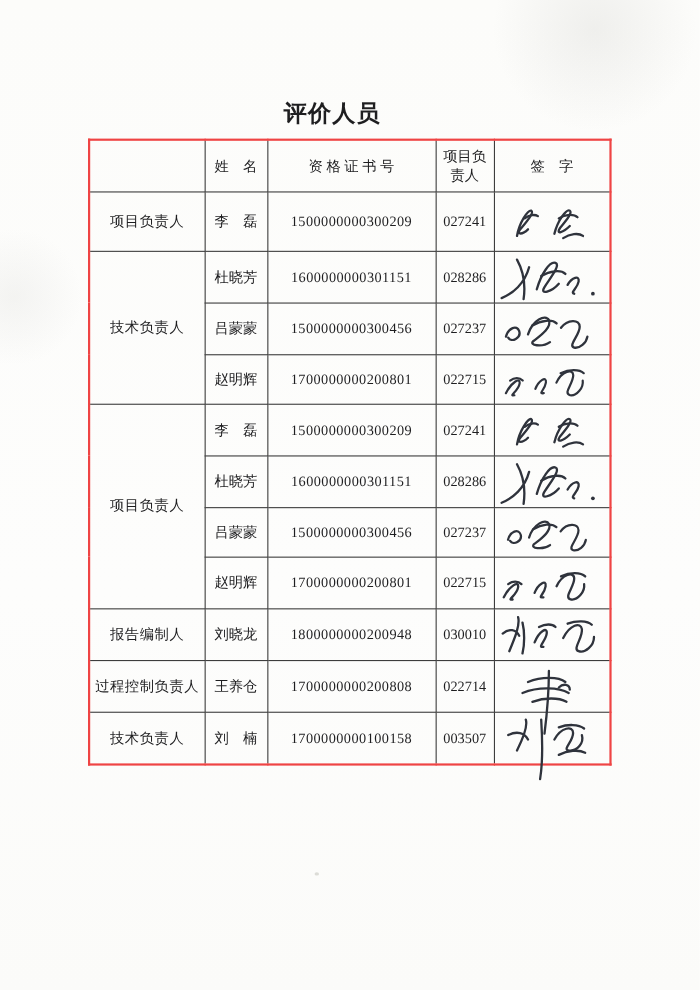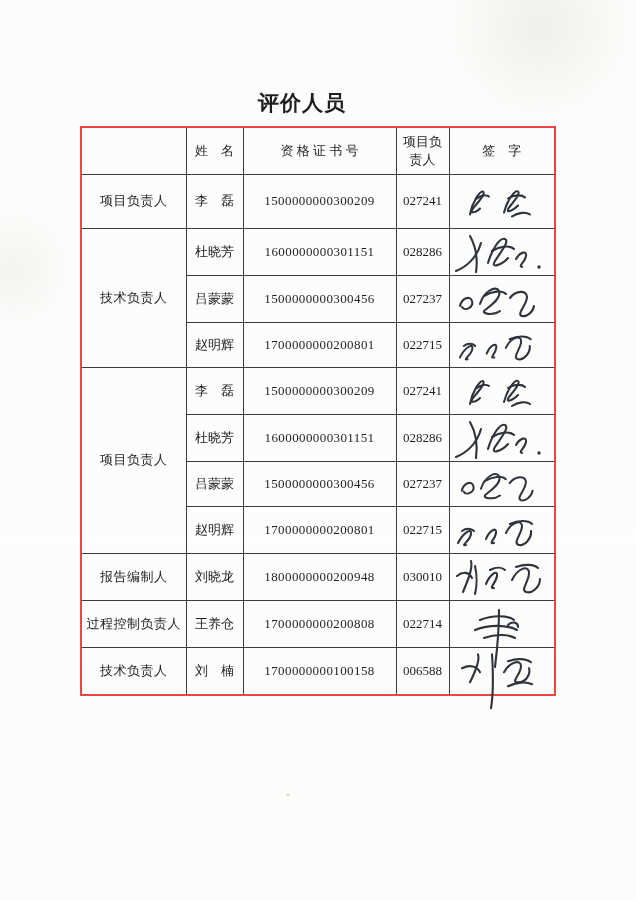--- a/index.html
+++ b/index.html
@@ -253,21 +253,21 @@
       <td class="sig-cell">
         <svg viewBox="0 0 104 46">
             <use href="#sig-wangyangcang"></use>
           </svg>
       </td>
     </tr>
     <tr style="height:48px">
       <td class="role-cell">技术负责人</td>
       <td class="name-cell">刘　楠</td>
       <td class="cert-cell">1700000000100158</td>
-      <td class="reg-cell">006588</td>
+      <td class="reg-cell">003507</td>
       <td class="sig-cell">
         <svg viewBox="0 0 104 46">
             <use href="#sig-liunan"></use>
           </svg>
       </td>
     </tr>
   </tbody>
 </table>
 
 <div class="smudge"></div>

